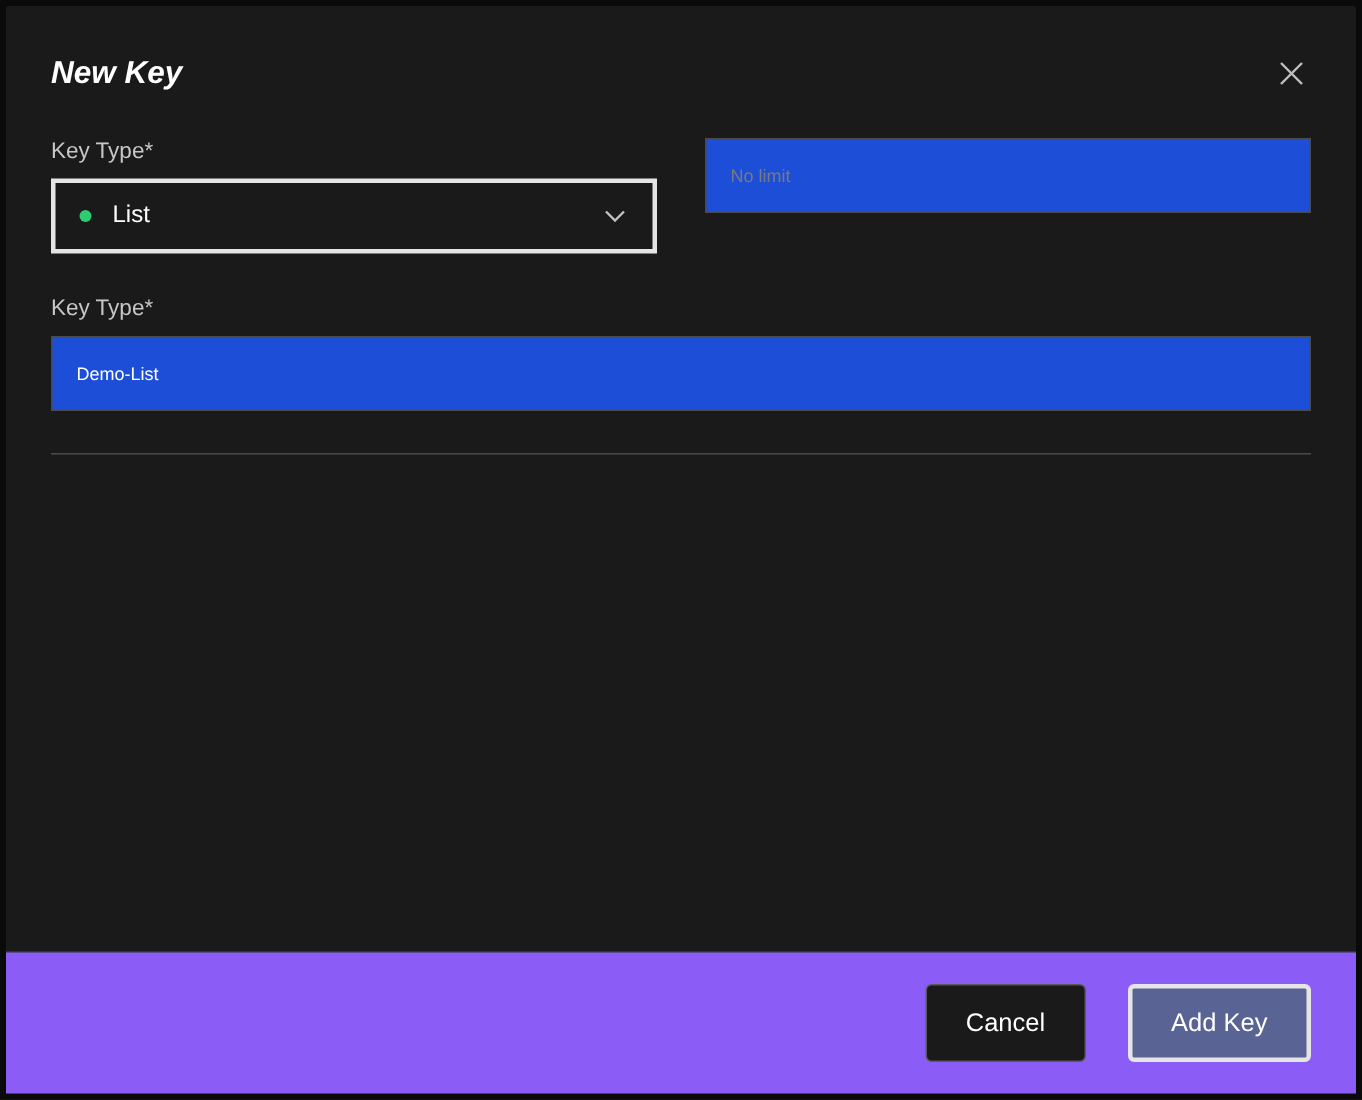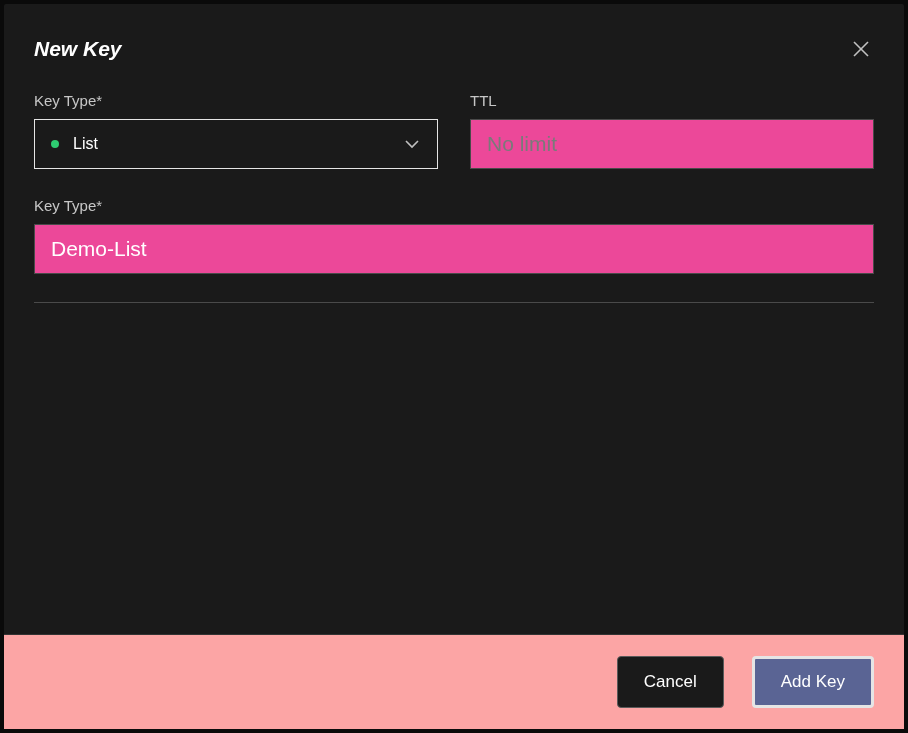--- a/index.html
+++ b/index.html
@@ -60,21 +60,21 @@
     }
     .field-label {
       color: #c7c7c7;
       font-size: 15px;
       margin-bottom: 10px;
       font-weight: 400;
     }
     .select-box {
       position: relative;
       height: 50px;
-      border: 1px solid #e5e5e5;
+      border: 3px solid #e5e5e5;
       background: #1a1a1a;
       display: flex;
       align-items: center;
       padding: 0 16px;
       cursor: pointer;
     }
     .dot {
       width: 8px;
       height: 8px;
       border-radius: 50%;
@@ -86,39 +86,39 @@
       font-size: 16px;
       flex: 1;
     }
     .chevron {
       color: #c0c0c0;
       flex-shrink: 0;
     }
     .text-input {
       height: 50px;
       border: 1px solid #4a4a4a;
-      background: #ec4899;
+      background: #1d4ed8;
       color: #ffffff;
-      font-size: 21px;
+      font-size: 12px;
       padding: 0 16px;
       outline: none;
       font-family: inherit;
     }
     .text-input::placeholder {
       color: #7a7a7a;
     }
     .divider {
       height: 1px;
       background: #4a4a4a;
       margin: 10px 0 30px 0;
     }
     .modal-footer {
       height: 95px;
       border-top: 1px solid #333;
-      background: #fca5a5;
+      background: #8b5cf6;
       display: flex;
       justify-content: flex-end;
       align-items: center;
       padding: 0 30px;
       gap: 28px;
     }
     .btn {
       height: 52px;
       padding: 0 26px;
       font-size: 17px;
@@ -158,21 +158,20 @@
         <label class="field-label">Key Type*</label>
         <div class="select-box">
           <span class="dot" style="background:#2ecc71"></span>
           <span class="select-value">List</span>
           <svg class="chevron" width="18" height="18" viewBox="0 0 18 18" fill="none" stroke="currentColor" stroke-width="1.6">
             <polyline points="3,6 9,12 15,6"></polyline>
           </svg>
         </div>
       </div>
       <div class="field">
-        <label class="field-label">TTL</label>
         <input type="text" class="text-input" placeholder="No limit" style="">
       </div>
     </div>
 
     <div class="field" style="margin-bottom:28px;">
       <label class="field-label">Key Type*</label>
       <input type="text" class="text-input" value="Demo-List" style="">
     </div>
 
     <div class="divider"></div>

